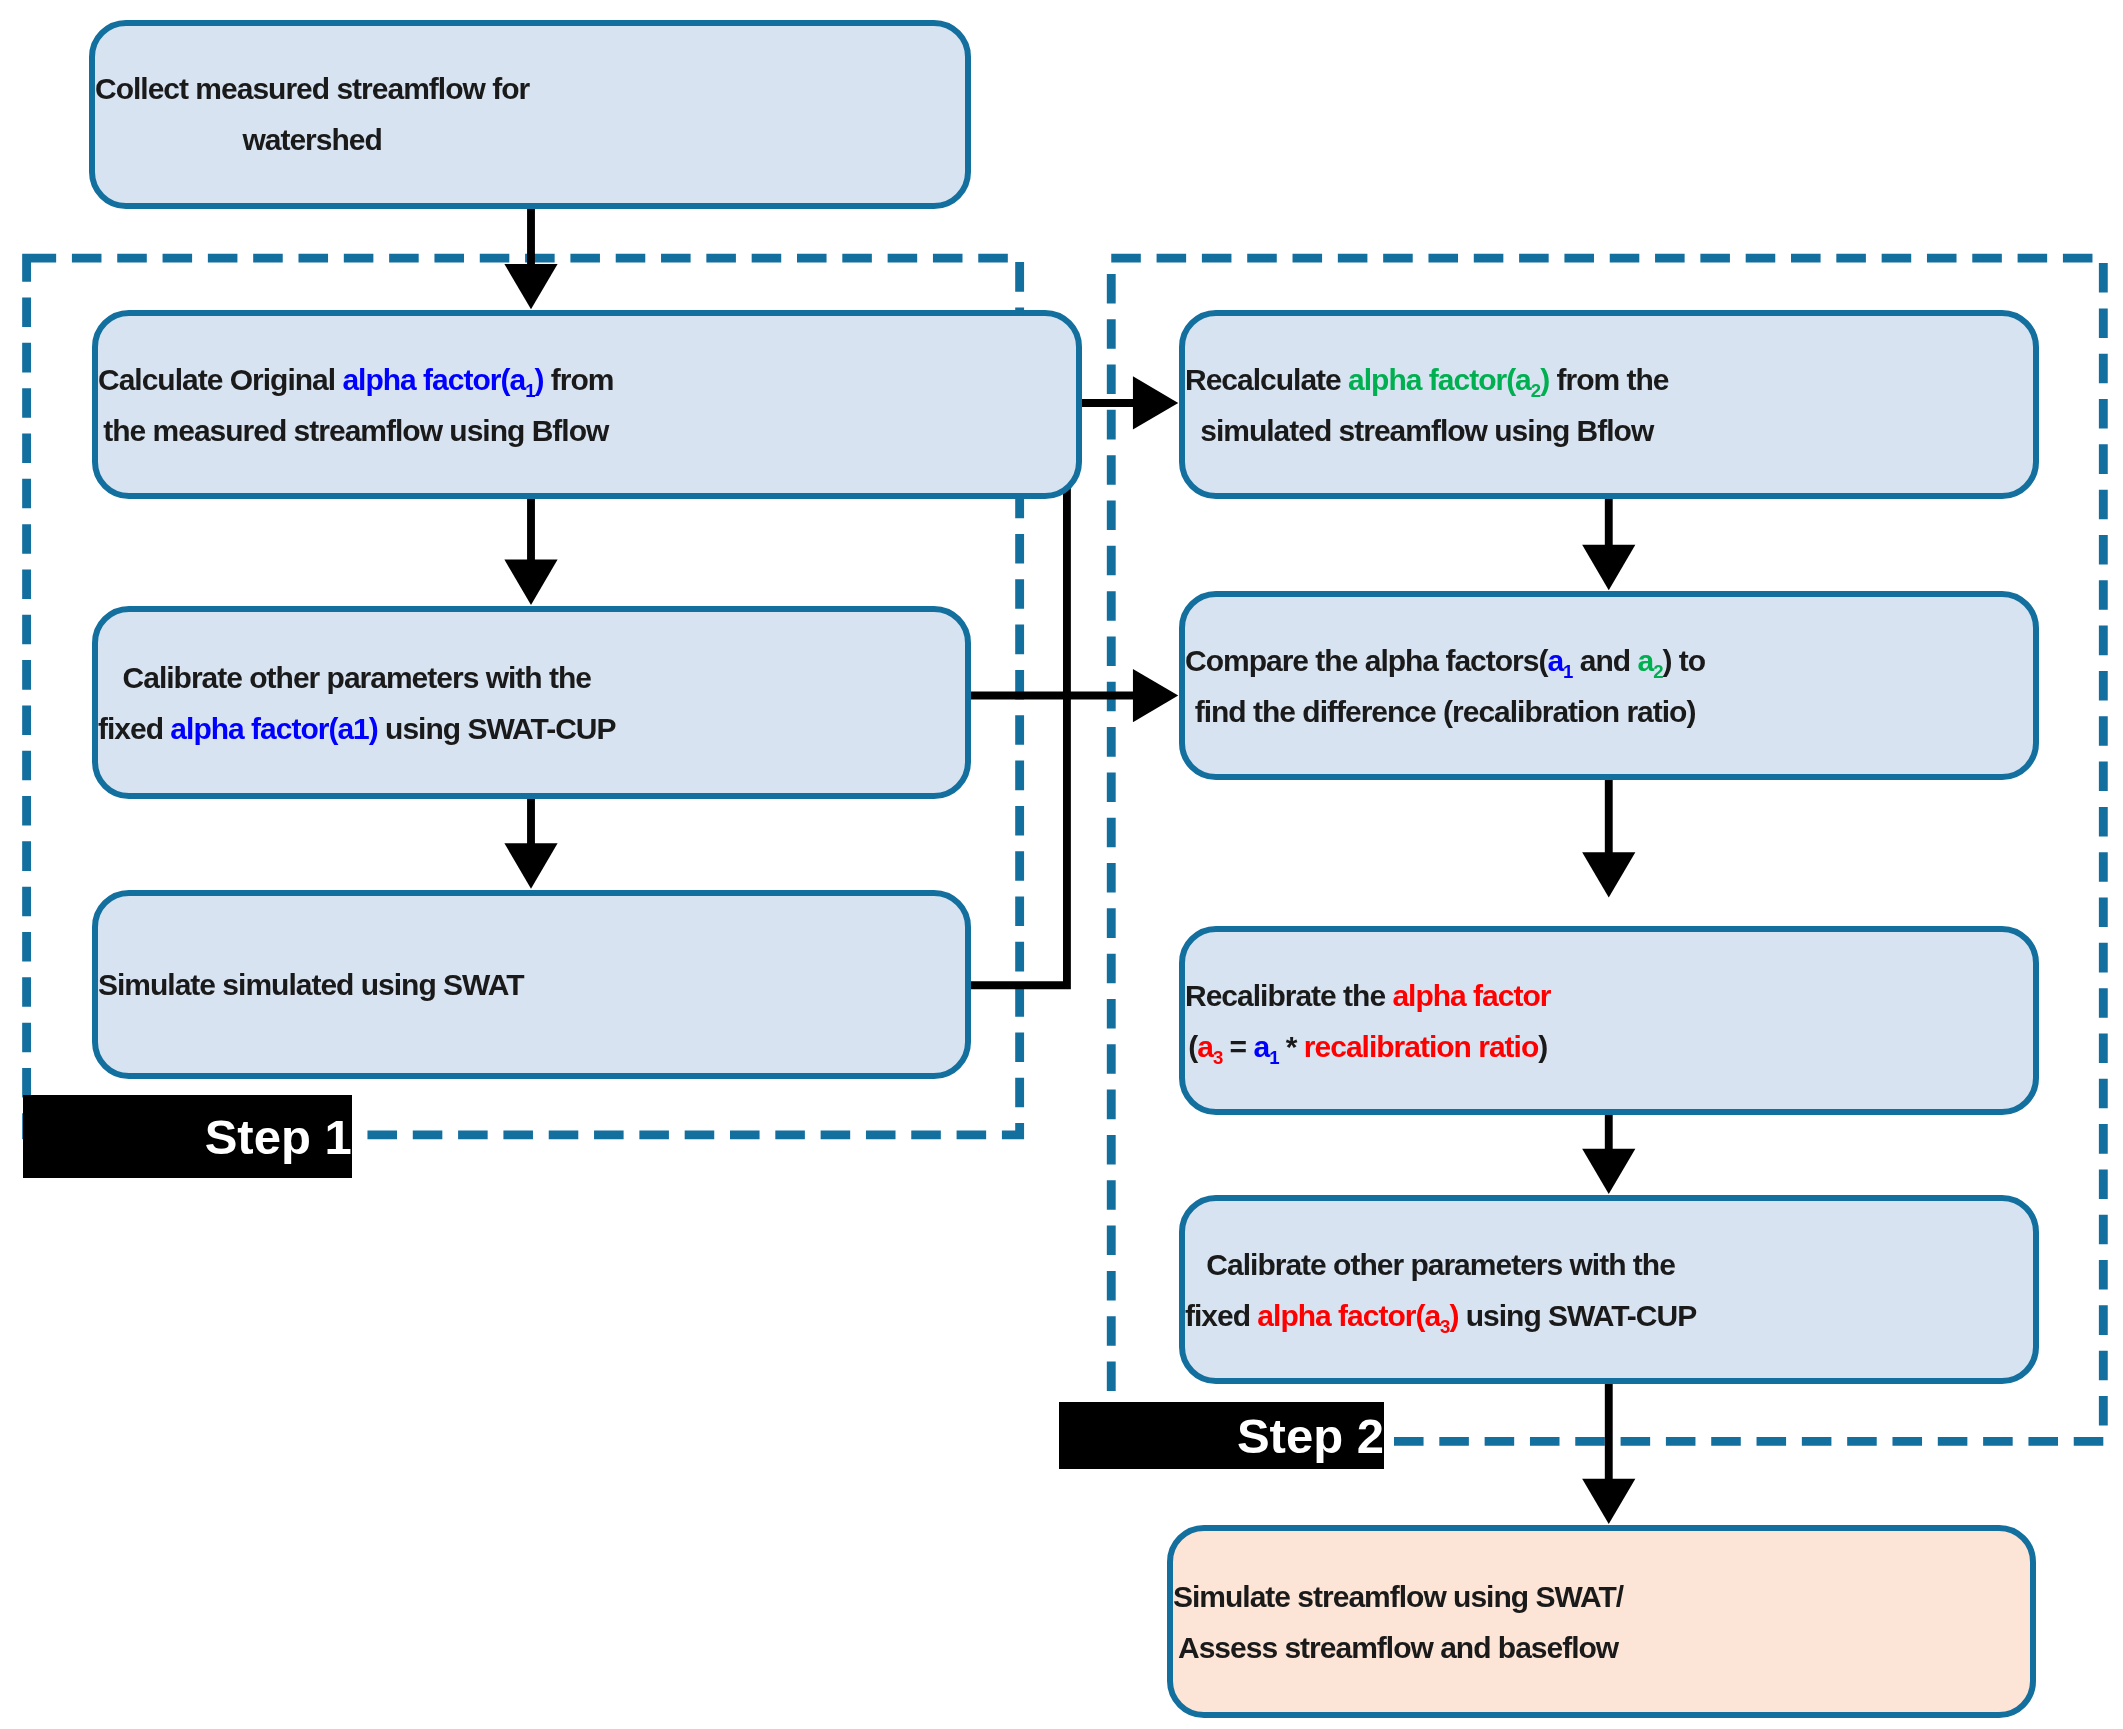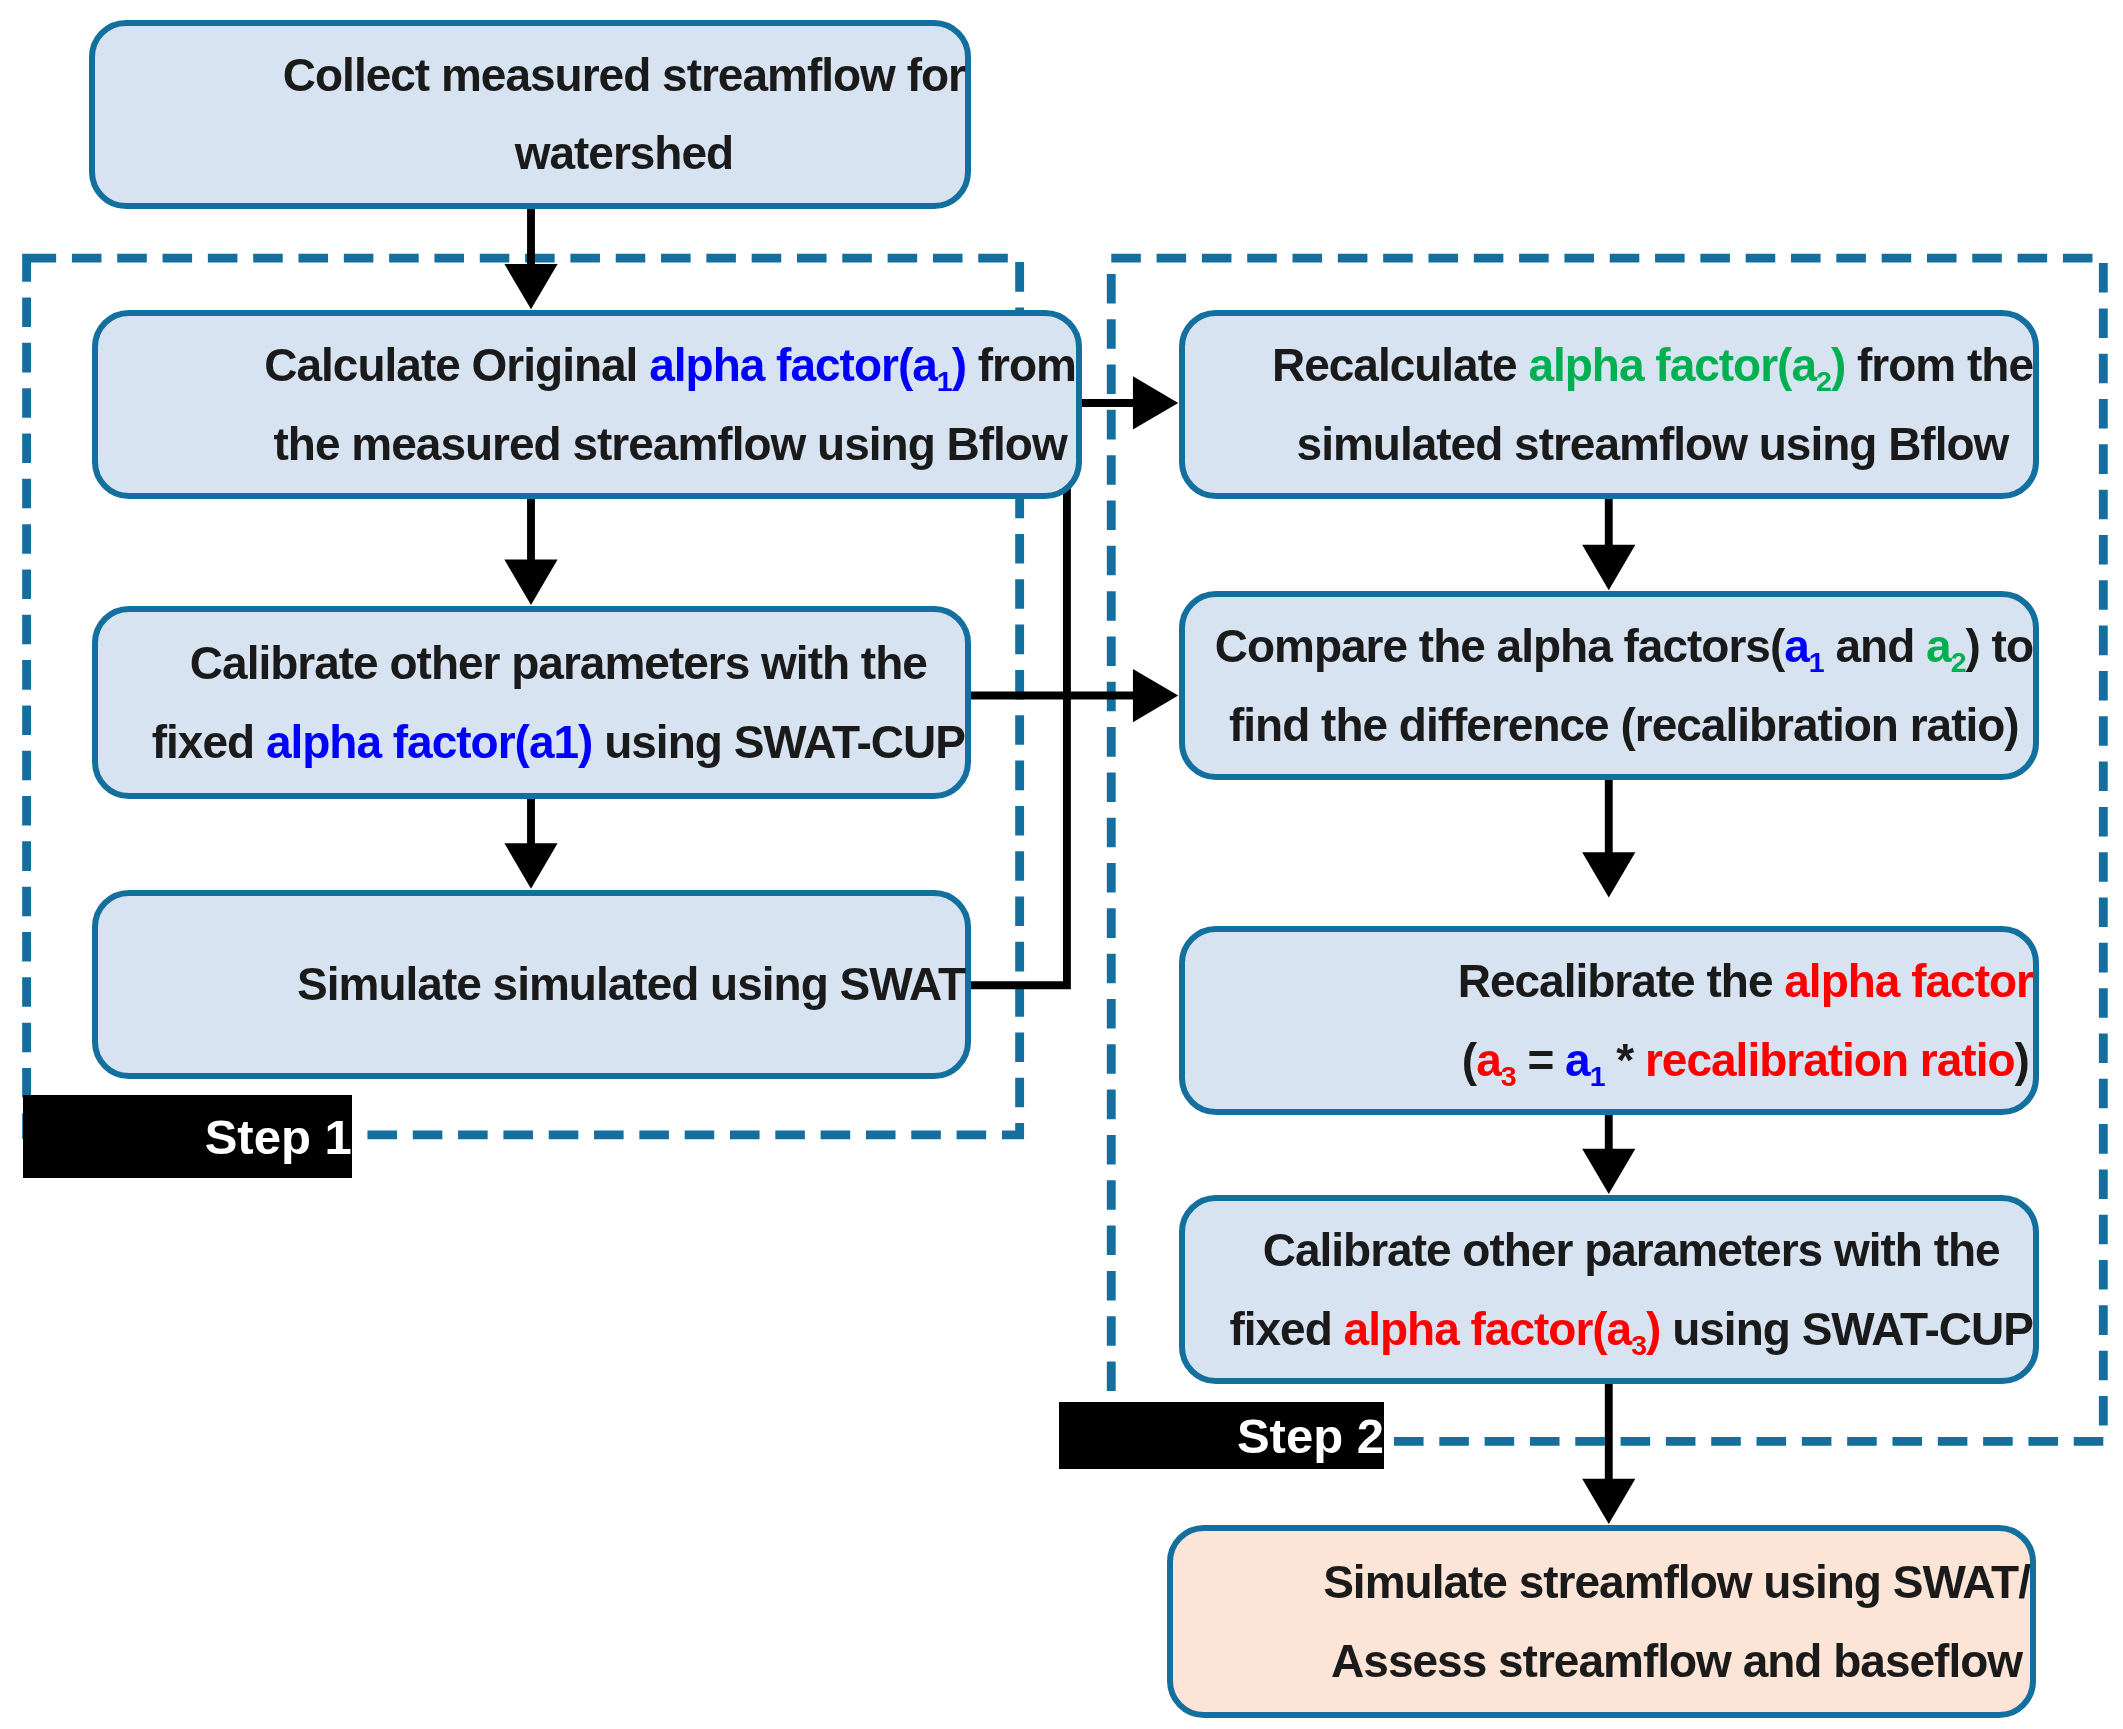--- a/index.html
+++ b/index.html
@@ -14,25 +14,25 @@
   svg.fg{pointer-events:none;}
   .dashed-rect{fill:none;stroke:var(--dash,#136f9e);stroke-width:9;stroke-dasharray:30 16;}
   .conn{stroke:var(--arrow,#000);stroke-width:8;fill:none;}
   .head{fill:var(--arrow,#000);stroke:none;}
   .node{
     position:absolute;
     box-sizing:border-box;
     background:var(--box-fill,#d7e3f1);
     border:6.9px solid var(--box-border,#136f9e);
     border-radius:37px;
-    display:flex;align-items:center;justify-content:flex-end;
+    display:flex;align-items:center;justify-content:flex-start;
     text-align:center;
     color:var(--text,#1a1a1a);
     font-weight:700;
-    font-size:46px;
+    font-size:30px;
     line-height:1.7;
     letter-spacing:-1px;
     z-index:2;
   }
   .node.final{background:var(--final-fill,#fce4d6);}
   .node .rich{white-space:nowrap;}
   .c-blue{color:var(--blue,#0000ff);}
   .c-green{color:var(--green,#00b050);}
   .c-red{color:var(--red,#ff0000);}
   sub{font-size:0.62em;line-height:0;}
@@ -81,21 +81,21 @@
   </div>
 
   <div class="node" style="left:1179px;top:898px;width:860px;height:189px;margin-top:28px;">
     <span class="rich"><span>Recalibrate the </span><span class="c-red">alpha factor</span><br><span>(</span><span class="c-red">a</span><sub class="c-red">3</sub><span> = </span><span class="c-blue">a</span><sub class="c-blue">1</sub><span> * </span><span class="c-red">recalibration ratio</span><span>)</span></span>
   </div>
 
   <div class="node" style="left:1179px;top:1195px;width:860px;height:189px;">
     <span class="rich"><span>Calibrate other parameters with the</span><br><span>fixed </span><span class="c-red">alpha factor(a</span><sub class="c-red">3</sub><span class="c-red">)</span><span> using SWAT-CUP</span></span>
   </div>
 
-  <div class="node final" style="left:1167px;top:1525px;width:869px;height:193px;padding-left:8px;">
+  <div class="node final" style="left:1167px;top:1525px;width:869px;height:193px;">
     <span class="rich"><span>Simulate streamflow using SWAT/</span><br><span>Assess streamflow and baseflow</span></span>
   </div>
 
   <div class="step-label" style="left:22.7px;top:1095px;width:329px;height:83px;">
     <span>Step 1</span>
   </div>
   <div class="step-label" style="left:1059px;top:1402px;width:325px;height:67px;">
     <span>Step 2</span>
   </div>
 

